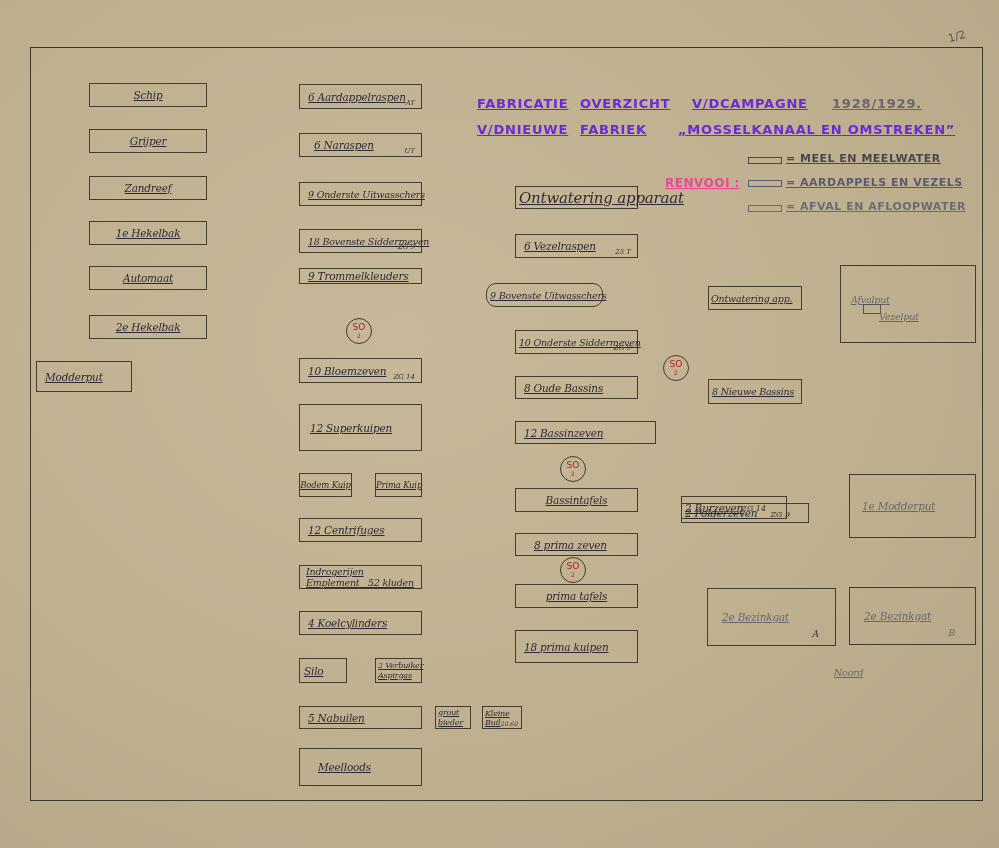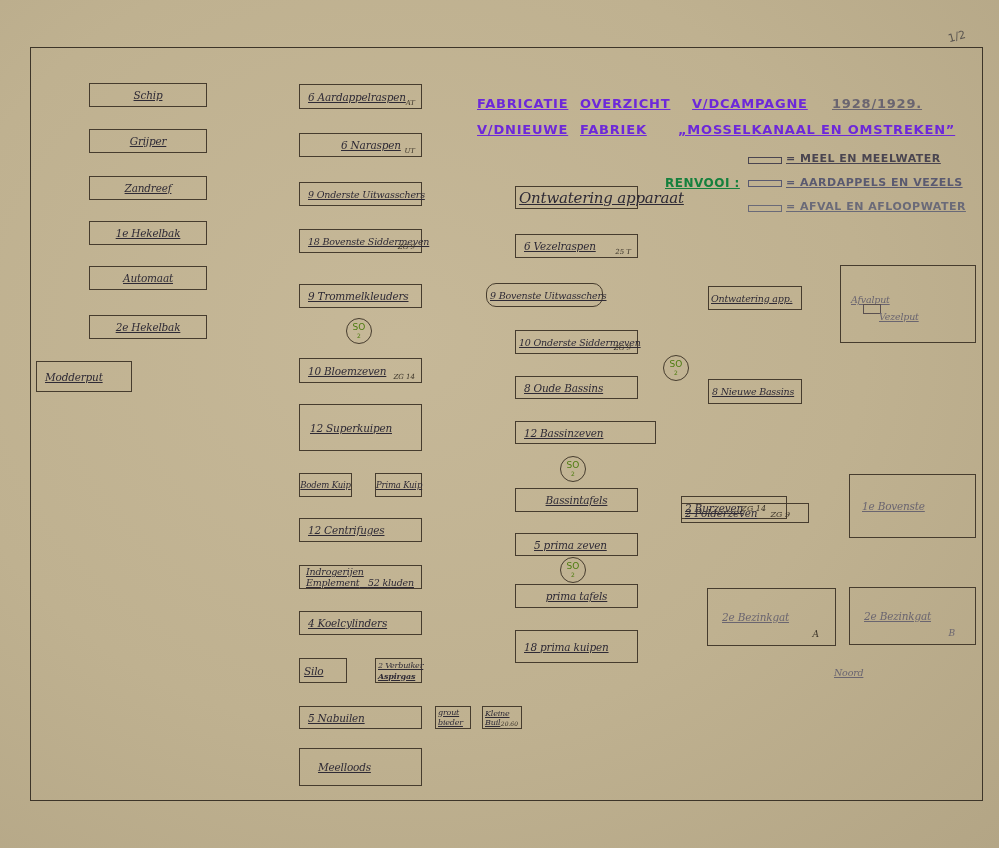--- a/index.html
+++ b/index.html
@@ -7,21 +7,21 @@
     width:999px; height:848px; position:relative; overflow:hidden;
     background: radial-gradient(ellipse at 40% 40%, #c6b898 0%, #bfb190 55%, #b3a585 100%);
     font-family: "DejaVu Serif", serif;
   }
   .frame { position:absolute; left:30px; top:47px; width:953px; height:754px; border:1.5px solid #3d3529; box-sizing:border-box; }
   .box { position:absolute; border:1.3px solid #463c2e; box-sizing:border-box; display:flex; align-items:center; }
   .lbl { font-family:"DejaVu Serif", serif; font-style:italic; font-size:10.5px; color:#2e2a35; text-decoration:underline; white-space:nowrap; letter-spacing:-0.2px; }
   .lbl.c { margin:0 auto; }
   .lbl.l { margin-left:8px; }
   .note { position:absolute; right:6px; bottom:1px; font-size:7px; font-style:italic; color:#3a3328; font-family:"DejaVu Serif", serif;text-align:center; }
-  .circle { position:absolute; width:26px; height:26px; border:1.2px solid #463c2e; border-radius:50%; box-sizing:border-box; text-align:center; font-family:"DejaVu Sans", sans-serif; color:#4d7c0f; }
+  .circle { position:absolute; width:26px; height:26px; border:1.2px solid #463c2e; border-radius:50%; box-sizing:border-box; text-align:center; font-family:"DejaVu Sans", sans-serif; color:#b91c1c; }
   .circle .t { display:block; font-size:9px; line-height:11px; margin-top:3px; }
   .circle .b { display:block; font-size:6px; line-height:6px; }
   .title { position:absolute; font-family:"DejaVu Sans", sans-serif; font-size:13px; letter-spacing:0.8px; color:#6d28d9; text-decoration:underline; white-space:nowrap; font-weight:bold; }
   .legend-key { position:absolute; width:34px; height:7px; border:1.4px solid #5c5560; box-sizing:border-box; }
   .legend-txt { position:absolute; font-family:"DejaVu Sans", sans-serif; font-size:11px; font-weight:bold; color:#4a4550; text-decoration:underline; white-space:nowrap; letter-spacing:0.5px; }
   .faint { color:#6a6570; }
   .two { flex-direction:column; align-items:flex-start; justify-content:center; padding-left:6px; }
   .two .lbl { font-size:9.5px; line-height:11px; }
 </style>
 </head>
@@ -34,21 +34,21 @@
 <div class="title" style="left:477px;top:96px;">FABRICATIE</div>
 <div class="title" style="left:580px;top:96px;">OVERZICHT</div>
 <div class="title" style="left:692px;top:96px;">V/D</div>
 <div class="title" style="left:720px;top:96px;">CAMPAGNE</div>
 <div class="title faint" style="left:832px;top:96px;">1928/1929.</div>
 <div class="title" style="left:477px;top:122px;">V/D</div>
 <div class="title" style="left:505px;top:122px;">NIEUWE</div>
 <div class="title" style="left:580px;top:122px;">FABRIEK</div>
 <div class="title" style="left:678px;top:122px;">„MOSSELKANAAL EN OMSTREKEN”</div>
 
-<div class="legend-txt" style="left:665px;top:176px;font-size:12px;color:#15803d;">RENVOOI :</div>
+<div class="legend-txt" style="left:665px;top:176px;font-size:12px;color:#ec4899;">RENVOOI :</div>
 <div class="legend-key" style="left:748px;top:157px;border-color:#4a4550;"></div>
 <div class="legend-txt" style="left:786px;top:152px;color:#4a4550;">= MEEL EN MEELWATER</div>
 <div class="legend-key" style="left:748px;top:180px;border-color:#5a5a70;"></div>
 <div class="legend-txt" style="left:786px;top:176px;color:#5a5a70;">= AARDAPPELS EN VEZELS</div>
 <div class="legend-key" style="left:748px;top:205px;border-color:#6a6a78;"></div>
 <div class="legend-txt" style="left:786px;top:200px;color:#6a6a78;">= AFVAL EN AFLOOPWATER</div>
 
 <div class="box" style="left:89px;top:83px;width:118px;height:24px;">
     <span class="lbl c">Schip</span>
   </div>
@@ -68,32 +68,32 @@
     <span class="lbl c">2e Hekelbak</span>
   </div>
 <div class="box" style="left:36px;top:361px;width:96px;height:31px;">
     <span class="lbl l">Modderput</span>
   </div>
 
 <div class="box" style="left:299px;top:84px;width:123px;height:25px;">
     <span class="lbl l">6 Aardappelraspen</span>
     <span class="note">AT</span>
   </div>
-<div class="box" style="left:299px;top:133px;width:123px;height:24px;padding-left:27px;">
+<div class="box" style="left:299px;top:133px;width:123px;height:24px;">
     <span class="lbl l" style="margin-left:14px;">6 Naraspen</span>
     <span class="note">UT</span>
   </div>
 <div class="box" style="left:299px;top:182px;width:123px;height:24px;">
     <span class="lbl l" style="font-size:9.5px;">9 Onderste Uitwasschers</span>
   </div>
 <div class="box" style="left:299px;top:229px;width:123px;height:24px;">
     <span class="lbl l" style="font-size:9.5px;margin-left:8px;">18 Bovenste Siddermeven</span>
     <span class="note">ZG 9</span>
   </div>
-<div class="box" style="left:299px;top:284px;width:123px;height:24px;">
+<div class="box" style="left:299px;top:268px;width:123px;height:16px;">
     <span class="lbl l">9 Trommelkleuders</span>
   </div>
 <div class="circle" style="left:346px;top:318px;">
     <span class="t">SO</span>
     <span class="b">2</span>
   </div>
 <div class="box" style="left:299px;top:358px;width:123px;height:25px;">
     <span class="lbl l">10 Bloemzeven</span>
     <span class="note">ZG 14</span>
   </div>
@@ -114,21 +114,21 @@
     <span class="lbl"><span>Emplement</span>&nbsp;&nbsp;&nbsp;<span>52 kluden</span></span>
   </div>
 <div class="box" style="left:299px;top:611px;width:123px;height:24px;">
     <span class="lbl l">4 Koelcylinders</span>
   </div>
 <div class="box" style="left:299px;top:658px;width:48px;height:25px;">
     <span class="lbl l" style="margin-left:4px;">Silo</span>
   </div>
 <div class="box two" style="left:375px;top:658px;width:47px;height:25px;padding-left:2px;">
     <span class="lbl" style="font-size:8px;line-height:10px;">2 Verbuiker</span>
-    <span class="lbl" style="font-size:8px;line-height:10px;font-weight:bold;">Aspirgas</span>
+    <span class="lbl" style="font-size:8px;line-height:10px;">Aspirgas</span>
   </div>
 <div class="box" style="left:299px;top:706px;width:123px;height:23px;">
     <span class="lbl l">5 Nabuilen</span>
   </div>
 <div class="box two" style="left:435px;top:706px;width:36px;height:23px;padding-left:2px;">
     <span class="lbl" style="font-size:8px;line-height:10px;">grout</span>
     <span class="lbl" style="font-size:8px;line-height:10px;">bieder</span>
   </div>
 <div class="box two" style="left:482px;top:706px;width:40px;height:23px;padding-left:2px;">
     <span class="lbl" style="font-size:8px;line-height:9px;">Kleine</span>
@@ -160,21 +160,21 @@
     <span class="lbl l">12 Bassinzeven</span>
   </div>
 <div class="circle" style="left:560px;top:456px;">
     <span class="t">SO</span>
     <span class="b">2</span>
   </div>
 <div class="box" style="left:515px;top:488px;width:123px;height:24px;">
     <span class="lbl c">Bassintafels</span>
   </div>
 <div class="box" style="left:515px;top:533px;width:123px;height:23px;">
-    <span class="lbl l" style="margin-left:18px;">5 prima zeven</span>
+    <span class="lbl l" style="margin-left:18px;">8 prima zeven</span>
   </div>
 <div class="circle" style="left:560px;top:557px;">
     <span class="t">SO</span>
     <span class="b">2</span>
   </div>
 <div class="box" style="left:515px;top:584px;width:123px;height:24px;">
     <span class="lbl c">prima tafels</span>
   </div>
 <div class="box" style="left:515px;top:630px;width:123px;height:33px;">
     <span class="lbl l">18 prima kuipen</span>
@@ -198,21 +198,21 @@
     <span class="lbl l" style="margin-left:3px;">2 Polderzeven</span>
     <span class="note" style="right:18px;bottom:3px;font-size:8px;">ZG 9</span>
   </div>
 
 <div class="box" style="left:840px;top:265px;width:136px;height:78px;">
   <span class="lbl faint" style="position:absolute;left:10px;top:28px;font-size:9.5px;">Afvalput</span>
   <div style="position:absolute;left:22px;top:38px;width:16px;height:8px;border:1px solid #5a5050;"></div>
   <span class="lbl faint" style="position:absolute;left:38px;top:45px;font-size:9.5px;">Vezelput</span>
 </div>
 <div class="box" style="left:849px;top:474px;width:127px;height:64px;">
-    <span class="lbl l faint" style="margin-left:12px;">1e Bovenste</span>
+    <span class="lbl l faint" style="margin-left:12px;">1e Modderput</span>
   </div>
 <div class="box" style="left:707px;top:588px;width:129px;height:58px;">
     <span class="lbl l faint" style="margin-left:14px;">2e Bezinkgat</span>
     <span class="note" style="right:16px;bottom:6px;font-size:9px;">A</span>
   </div>
 <div class="box" style="left:849px;top:587px;width:127px;height:58px;">
     <span class="lbl l faint" style="margin-left:14px;">2e Bezinkgat</span>
     <span class="note" style="right:20px;bottom:6px;font-size:9px;color:#6a6570;">B</span>
   </div>
 <div class="lbl faint" style="position:absolute;left:834px;top:667px;font-size:9.5px;">Noord</div>

